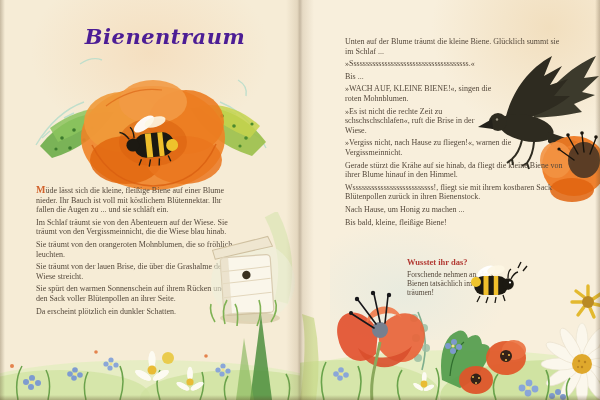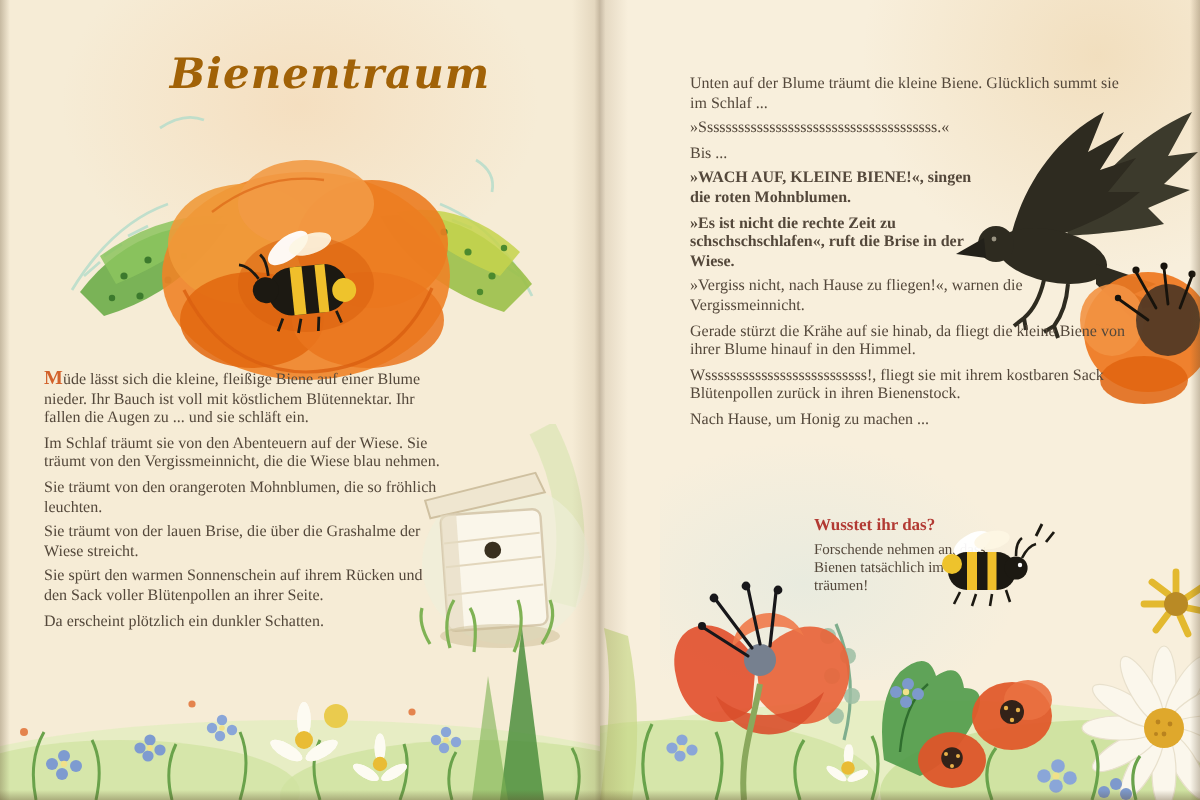--- a/index.html
+++ b/index.html
@@ -20,27 +20,27 @@
     background:linear-gradient(90deg,rgba(120,90,50,0),rgba(120,90,50,.14) 40%,rgba(84,60,32,.30) 50%,rgba(120,90,50,.14) 60%,rgba(120,90,50,0));}
   .edge-b{position:absolute;left:0;right:0;bottom:0;height:5px;pointer-events:none;
     background:linear-gradient(0deg,rgba(90,70,40,.35),rgba(90,70,40,0));}
   .edge-l{position:absolute;left:0;top:0;bottom:0;width:5px;pointer-events:none;
     background:linear-gradient(90deg,rgba(90,70,40,.30),rgba(90,70,40,0));}
   .edge-r{position:absolute;right:0;top:0;bottom:0;width:5px;pointer-events:none;
     background:linear-gradient(270deg,rgba(90,70,40,.30),rgba(90,70,40,0));}
 
   .title{position:absolute;left:55px;top:24px;width:220px;text-align:center;
     font-family:"DejaVu Serif",serif;font-style:italic;font-weight:bold;
-    font-size:21px;color:#a16207;letter-spacing:.5px;}
+    font-size:21px;color:#4c1d95;letter-spacing:.5px;}
 
   .story{position:absolute;}
   .story p{margin:0 0 3px 0;font-size:8px;line-height:9.6px;color:#54483b;}
-  .story-left{left:22px;top:185px;width:198px;}
+  .story-left{left:36px;top:185px;width:198px;}
   .story-right{left:345px;top:37px;width:223px;}
-  .story-right p.narrow{width:150px;font-weight:bold;}
+  .story-right p.narrow{width:150px;}
   .dropcap{color:#d2622b;font-weight:bold;font-size:10px;}
   .buzz-italic{}
 
   .infobox{position:absolute;left:407px;top:257px;width:94px;}
   .infobox h4{margin:0 0 3px 0;font-size:8.5px;color:#b23a33;font-weight:bold;}
   .infobox p{margin:0;font-size:7.5px;line-height:9px;color:#54483b;}
 
   .illus{position:absolute;pointer-events:none;}
 </style>
 </head>
@@ -109,21 +109,21 @@
         <circle cx="150" cy="97" r="6" fill="#eec32c"></circle>
         <circle cx="111" cy="93" r="6.5" fill="#1c1912"></circle>
         <path d="M108,87 q-4,-7 -9,-8 M113,86 q0,-8 -3,-11" stroke="#1c1912" stroke-width="1.4" fill="none"></path>
         <path d="M118,108 l-3,6 M127,109 l-2,7 M136,109 l-1,7 M145,107 l2,6" stroke="#1c1912" stroke-width="1.4"></path>
       </g>
     </g>
   </svg>
 
   <div class="story story-left">
     <p><span class="dropcap">M</span><span>üde lässt sich die kleine, fleißige Biene auf einer Blume nieder. Ihr Bauch ist voll mit köstlichem Blütennektar. Ihr fallen die Augen zu ... und sie schläft ein.</span></p>
-    <p>Im Schlaf träumt sie von den Abenteuern auf der Wiese. Sie träumt von den Vergissmeinnicht, die die Wiese blau nehmen.</p>
+    <p>Im Schlaf träumt sie von den Abenteuern auf der Wiese. Sie träumt von den Vergissmeinnicht, die die Wiese blau hinab.</p>
     <p>Sie träumt von den orangeroten Mohnblumen, die so fröhlich leuchten.</p>
     <p>Sie träumt von der lauen Brise, die über die Grashalme der Wiese streicht.</p>
     <p>Sie spürt den warmen Sonnenschein auf ihrem Rücken und den Sack voller Blütenpollen an ihrer Seite.</p>
     <p>Da erscheint plötzlich ein dunkler Schatten.</p>
   </div>
 
   <svg class="illus" style="left:205px;top:212px;" width="95" height="128" viewBox="0 0 95 128">
     <path d="M66,2 q22,42 10,88" stroke="#d3e3ab" stroke-width="14" fill="none" opacity=".55"></path>
     <ellipse cx="48" cy="70" rx="42" ry="40" fill="#eef0da" opacity=".6"></ellipse>
     <g transform="rotate(-4 42 72)">
@@ -259,20 +259,21 @@
   <div class="story story-right">
     <p>Unten auf der Blume träumt die kleine Biene. Glücklich summt sie im Schlaf ...</p>
     <p>»Ssssssssssssssssssssssssssssssssssssss.«</p>
     <p>Bis ...</p>
     <p class="narrow">»WACH AUF, KLEINE BIENE!«, singen die roten Mohnblumen.</p>
     <p class="narrow">»Es ist nicht die rechte Zeit zu schschschschlafen«, ruft die Brise in der Wiese.</p>
     <p>»Vergiss nicht, nach Hause zu fliegen!«, warnen die Vergissmeinnicht.</p>
     <p>Gerade stürzt die Krähe auf sie hinab, da fliegt die kleine Biene von ihrer Blume hinauf in den Himmel.</p>
     <p><span class="buzz-italic">Wssssssssssssssssssssssssss!,</span><span> fliegt sie mit ihrem kostbaren Sack Blütenpollen zurück in ihren Bienenstock.</span></p>
     <p>Nach Hause, um Honig zu machen ...</p>
+    <p>Bis bald, kleine, fleißige Biene!</p>
   </div>
 
   <div class="infobox">
     <h4>Wusstet ihr das?</h4>
     <p>Forschende nehmen an, dass Bienen tatsächlich im Schlaf träumen!</p>
   </div>
 
   <svg class="illus" style="left:452px;top:258px;" width="78" height="52" viewBox="0 0 78 52">
     <ellipse cx="34" cy="14" rx="10" ry="5" fill="#ffffff" opacity=".95" transform="rotate(-28 34 14)"></ellipse>
     <ellipse cx="44" cy="12" rx="9" ry="4.5" fill="#fdf6e3" opacity=".9" transform="rotate(-12 44 12)"></ellipse>

